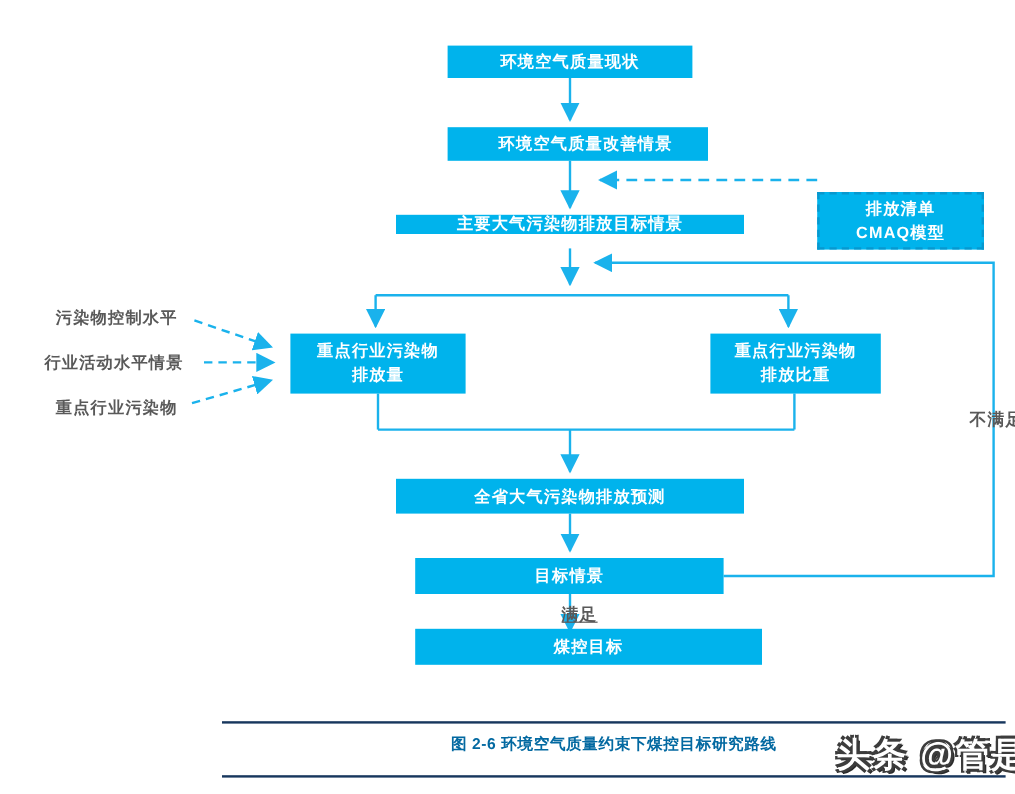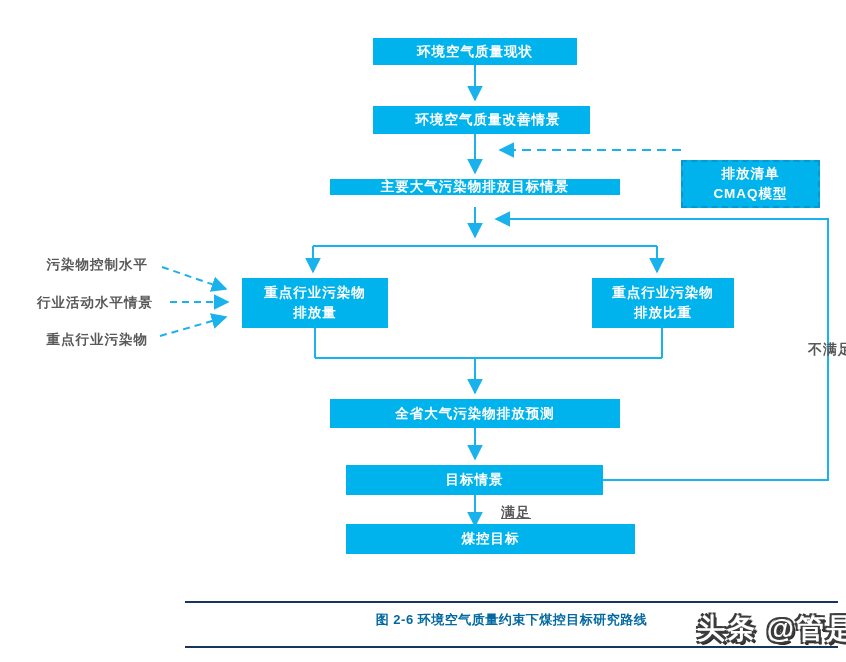--- a/index.html
+++ b/index.html
@@ -102,21 +102,21 @@
   <div class="box" style="left:346px;top:465px;width:257px;height:30px;">目标情景</div>
 
   <div class="box" style="left:346px;top:524px;width:289px;height:30px;">煤控目标</div>
 
   <div class="side-label" style="left:30px;top:256px;width:118px;">污染物控制水平</div>
 
   <div class="side-label" style="left:30px;top:294px;width:123px;">行业活动水平情景</div>
 
   <div class="side-label" style="left:30px;top:331px;width:118px;">重点行业污染物</div>
 
-  <div class="edge-label" style="left:501px;top:504px;text-decoration:underline;">满足</div>
+  <div class="edge-label" style="left:468px;top:504px;text-decoration:underline;">满足</div>
 
   <div class="edge-label" style="left:808px;top:341px;">不满足</div>
 
   <div class="cap-line" style="left:185px;top:601px;width:653px;"></div>
 
   <div class="caption" style="left:185px;top:611px;width:653px;">图 2-6 环境空气质量约束下煤控目标研究路线</div>
 
   <div class="cap-line" style="left:185px;top:646px;width:653px;"></div>
 
   <div class="watermark" style="left:697px;top:610px;">头条 @管是</div>

